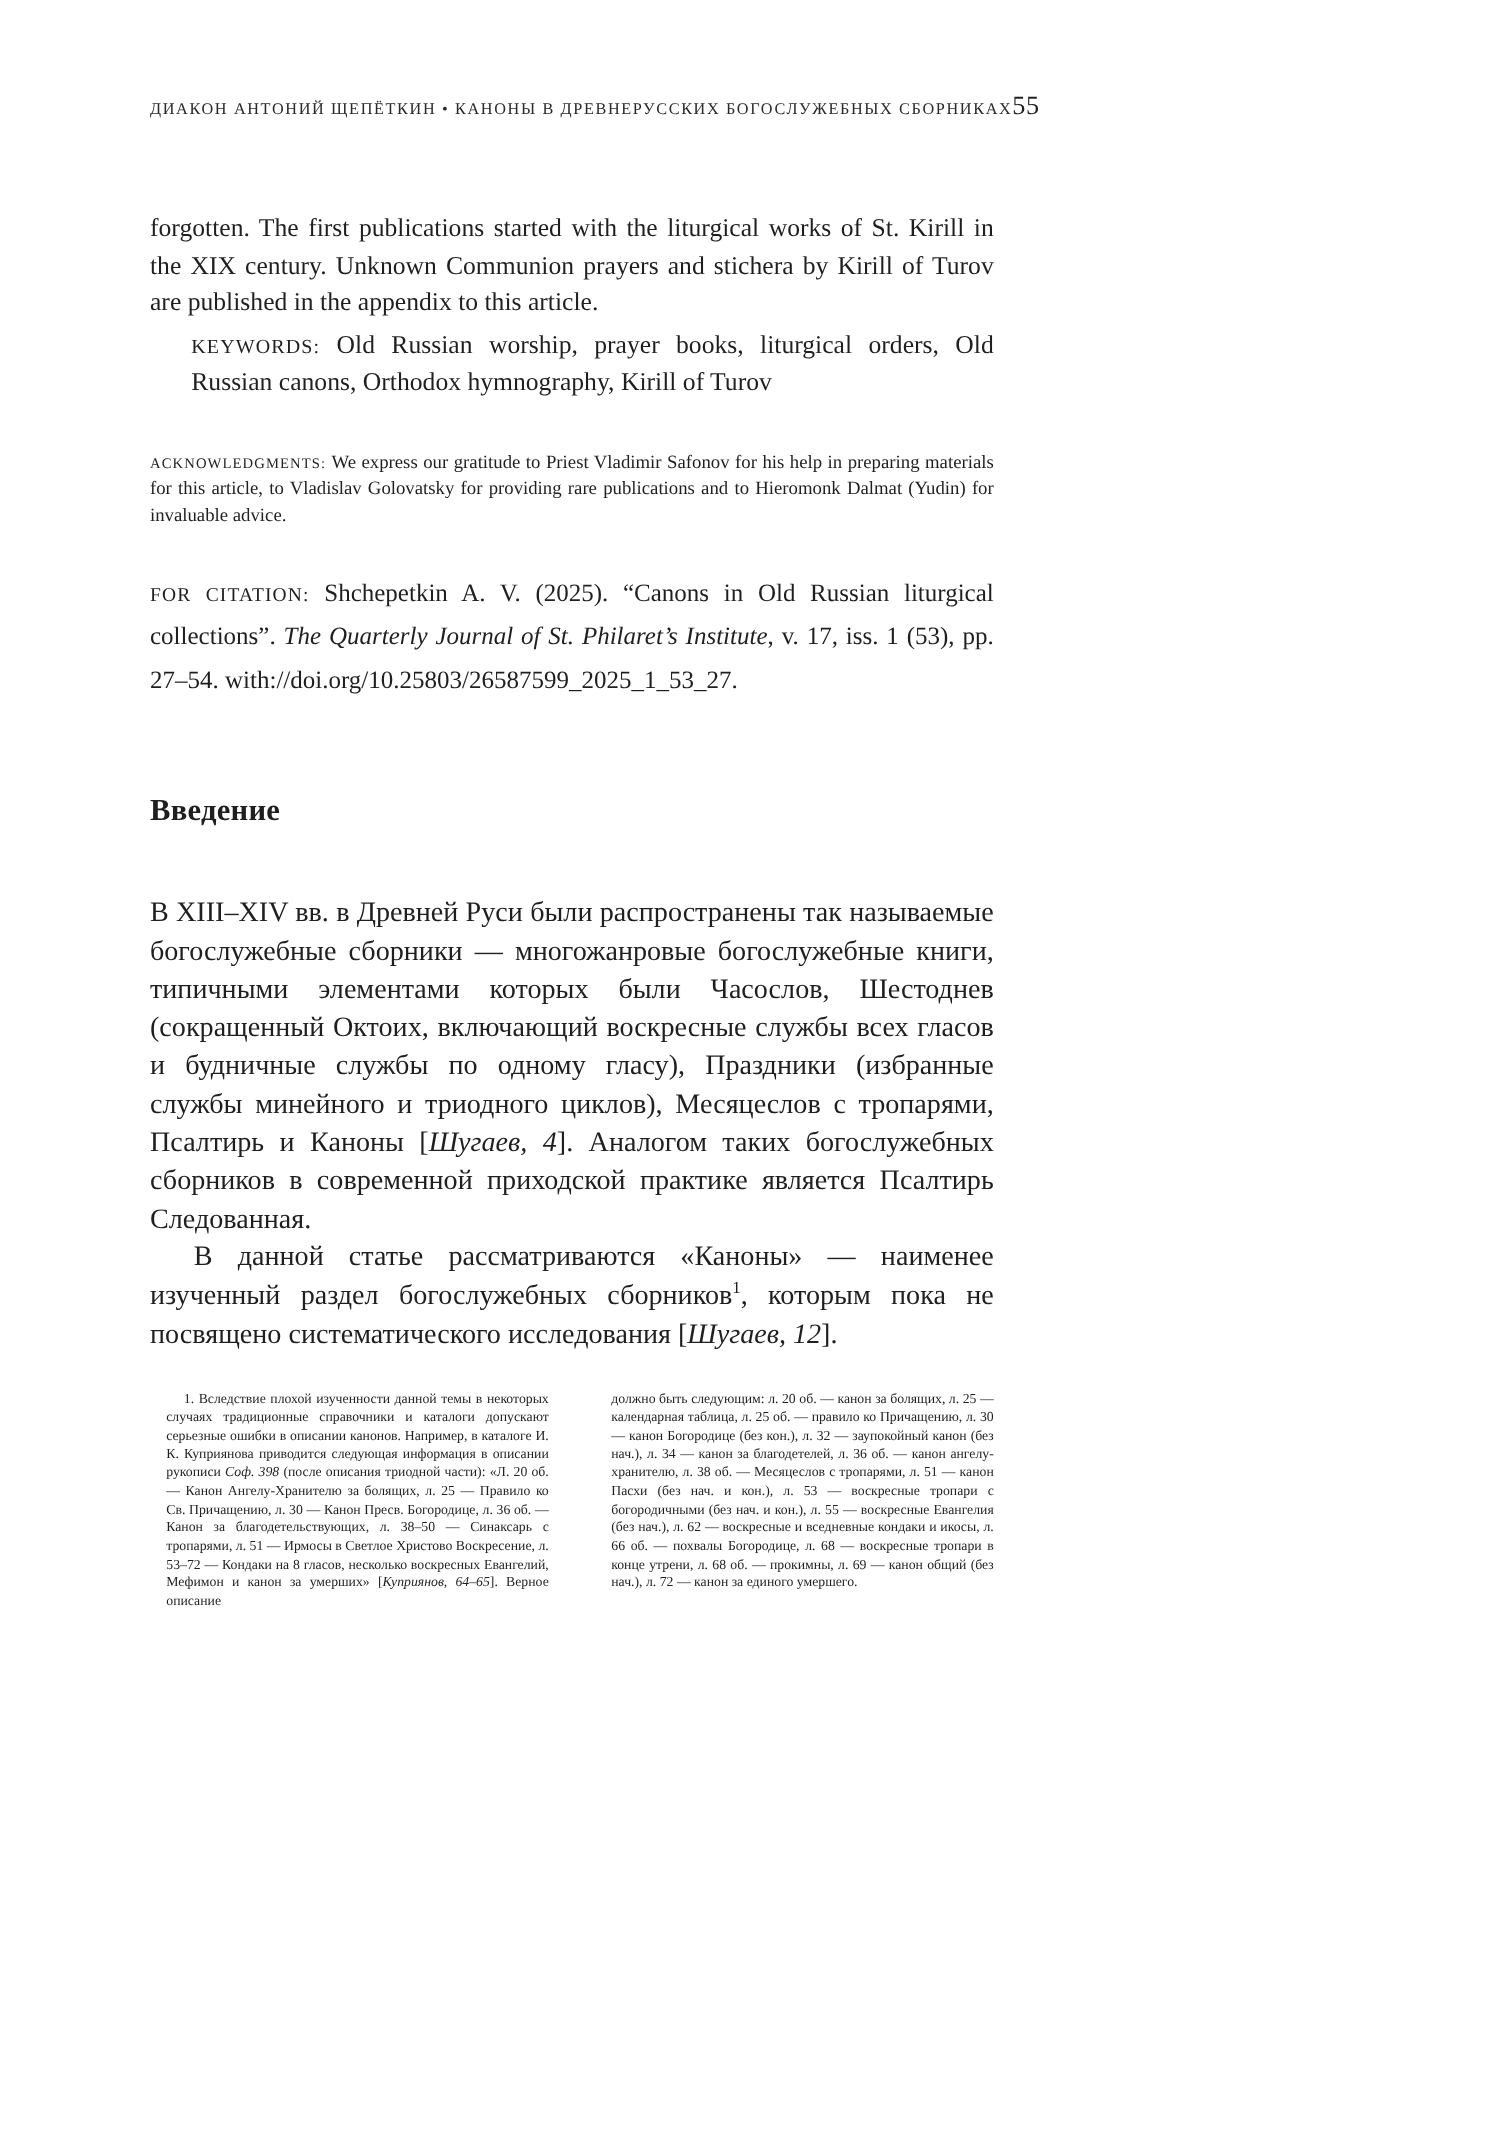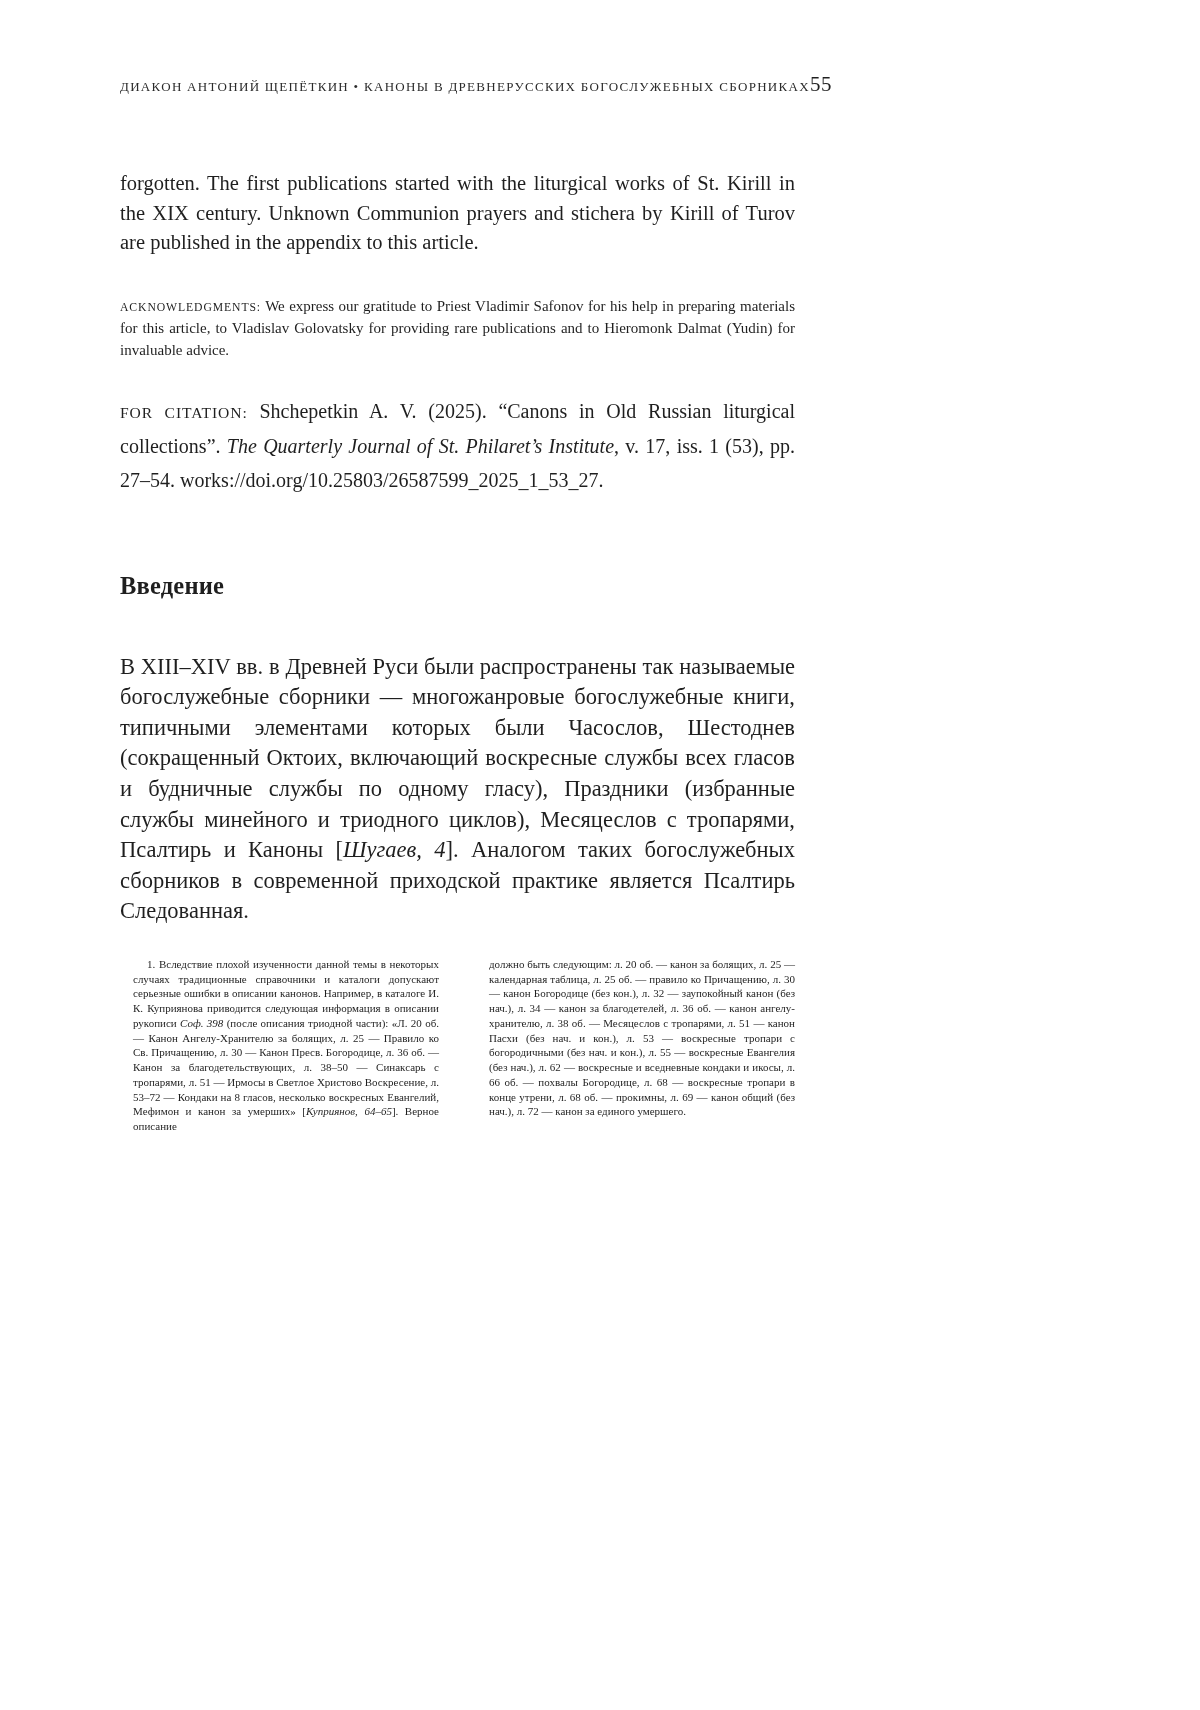--- a/index.html
+++ b/index.html
@@ -52,35 +52,37 @@
 
 <div class="page">
 
   <header class="running-head">
     <span class="running-title">ДИАКОН АНТОНИЙ ЩЕПЁТКИН • КАНОНЫ В ДРЕВНЕРУССКИХ БОГОСЛУЖЕБНЫХ СБОРНИКАХ</span>
     <span class="page-number">55</span>
   </header>
 
   <section lang="en">
     <p class="abstract-text">forgotten. The first publications started with the liturgical works of St. Kirill in the XIX century. Unknown Communion prayers and stichera by Kirill of Turov are published in the appendix to this article.</p>
+    <p class="keywords"><span class="sc">KEYWORDS:</span><span> Old Russian worship, prayer books, liturgical orders, Old Russian canons, Orthodox hymnography, Kirill of Turov</span></p>
   </section>
 
   <section lang="en">
     <p class="ack"><span class="sc">ACKNOWLEDGMENTS:</span><span> We express our gratitude to Priest Vladimir Safonov for his help in preparing materials for this article, to Vladislav Golovatsky for providing rare publications and to Hieromonk Dalmat (Yudin) for invaluable advice.</span></p>
   </section>
 
   <section lang="en">
-    <p class="citation"><span class="sc">FOR CITATION:</span><span> Shchepetkin A. V. (2025). “Canons in Old Russian liturgical collections”. </span><i>The Quarterly Journal of St. Philaret’s Institute</i><span>, v. 17, iss. 1 (53), pp. 27–54. </span><span>works://doi.org/</span><wbr><span>10.25803/26587599_2025_1_53_27.</span></p>
+    <p class="citation"><span class="sc">FOR CITATION:</span><span> Shchepetkin A. V. (2025). “Canons in Old Russian liturgical collections”. </span><i>The Quarterly Journal of St. Philaret’s Institute</i><span>, v. 17, iss. 1 (53), pp. 27–54. </span><span>with://doi.org/</span><wbr><span>10.25803/26587599_2025_1_53_27.</span></p>
   </section>
 
   <section class="intro" lang="ru">
     <h2 class="intro-heading">Введение</h2>
 
     <p class="p1"><span>В XIII–XIV вв. в Древней Руси были распространены так называемые богослужебные сборники — многожанровые богослужебные книги, типичными элементами которых были Часослов, Шестоднев (сокращенный Октоих, включающий воскресные службы всех гласов и будничные службы по одному гласу), Праздники (избранные службы минейного и триодного циклов), Месяцеслов с тропарями, Псалтирь и Каноны [</span><i>Шугаев, 4</i><span>]. Аналогом таких богослужебных сборников в современной приходской практике является Псалтирь Следованная.</span></p>
 
+    <p class="p2"><span>В данной статье рассматриваются «Каноны» — наименее изученный раздел богослужебных сборников</span><sup>1</sup><span>, которым пока не посвящено систематического исследования [</span><i>Шугаев, 12</i><span>].</span></p>
   </section>
 
   <section class="footnotes" lang="ru">
     <div class="fn-col">
       <p class="fn-first"><span>1. Вследствие плохой изученности данной темы в некоторых случаях традиционные справочники и каталоги допускают серьезные ошибки в описании канонов. Например, в каталоге И. К. Куприянова приводится следующая информация в описании рукописи </span><i>Соф. 398</i><span> (после описания триодной части): «Л. 20 об. — Канон Ангелу-Хранителю за болящих, л. 25 — Правило ко Св. Причащению, л. 30 — Канон Пресв. Богородице, л. 36 об. — Канон за благодетельствующих, л. 38–50 — Синаксарь с тропарями, л. 51 — Ирмосы в Светлое Христово Воскресение, л. 53–72 — Кондаки на 8 гласов, несколько воскресных Евангелий, Мефимон и канон за умерших» [</span><i>Куприянов, 64–65</i><span>]. Верное описание</span></p>
     </div>
     <div class="fn-col">
       <p>должно быть следующим: л. 20 об. — канон за болящих, л. 25 — календарная таблица, л. 25 об. — правило ко Причащению, л. 30 — канон Богородице (без кон.), л. 32 — заупокойный канон (без нач.), л. 34 — канон за благодетелей, л. 36 об. — канон ангелу-хранителю, л. 38 об. — Месяцеслов с тропарями, л. 51 — канон Пасхи (без нач. и кон.), л. 53 — воскресные тропари с богородичными (без нач. и кон.), л. 55 — воскресные Евангелия (без нач.), л. 62 — воскресные и вседневные кондаки и икосы, л. 66 об. — похвалы Богородице, л. 68 — воскресные тропари в конце утрени, л. 68 об. — прокимны, л. 69 — канон общий (без нач.), л. 72 — канон за единого умершего.</p>
     </div>
   </section>

